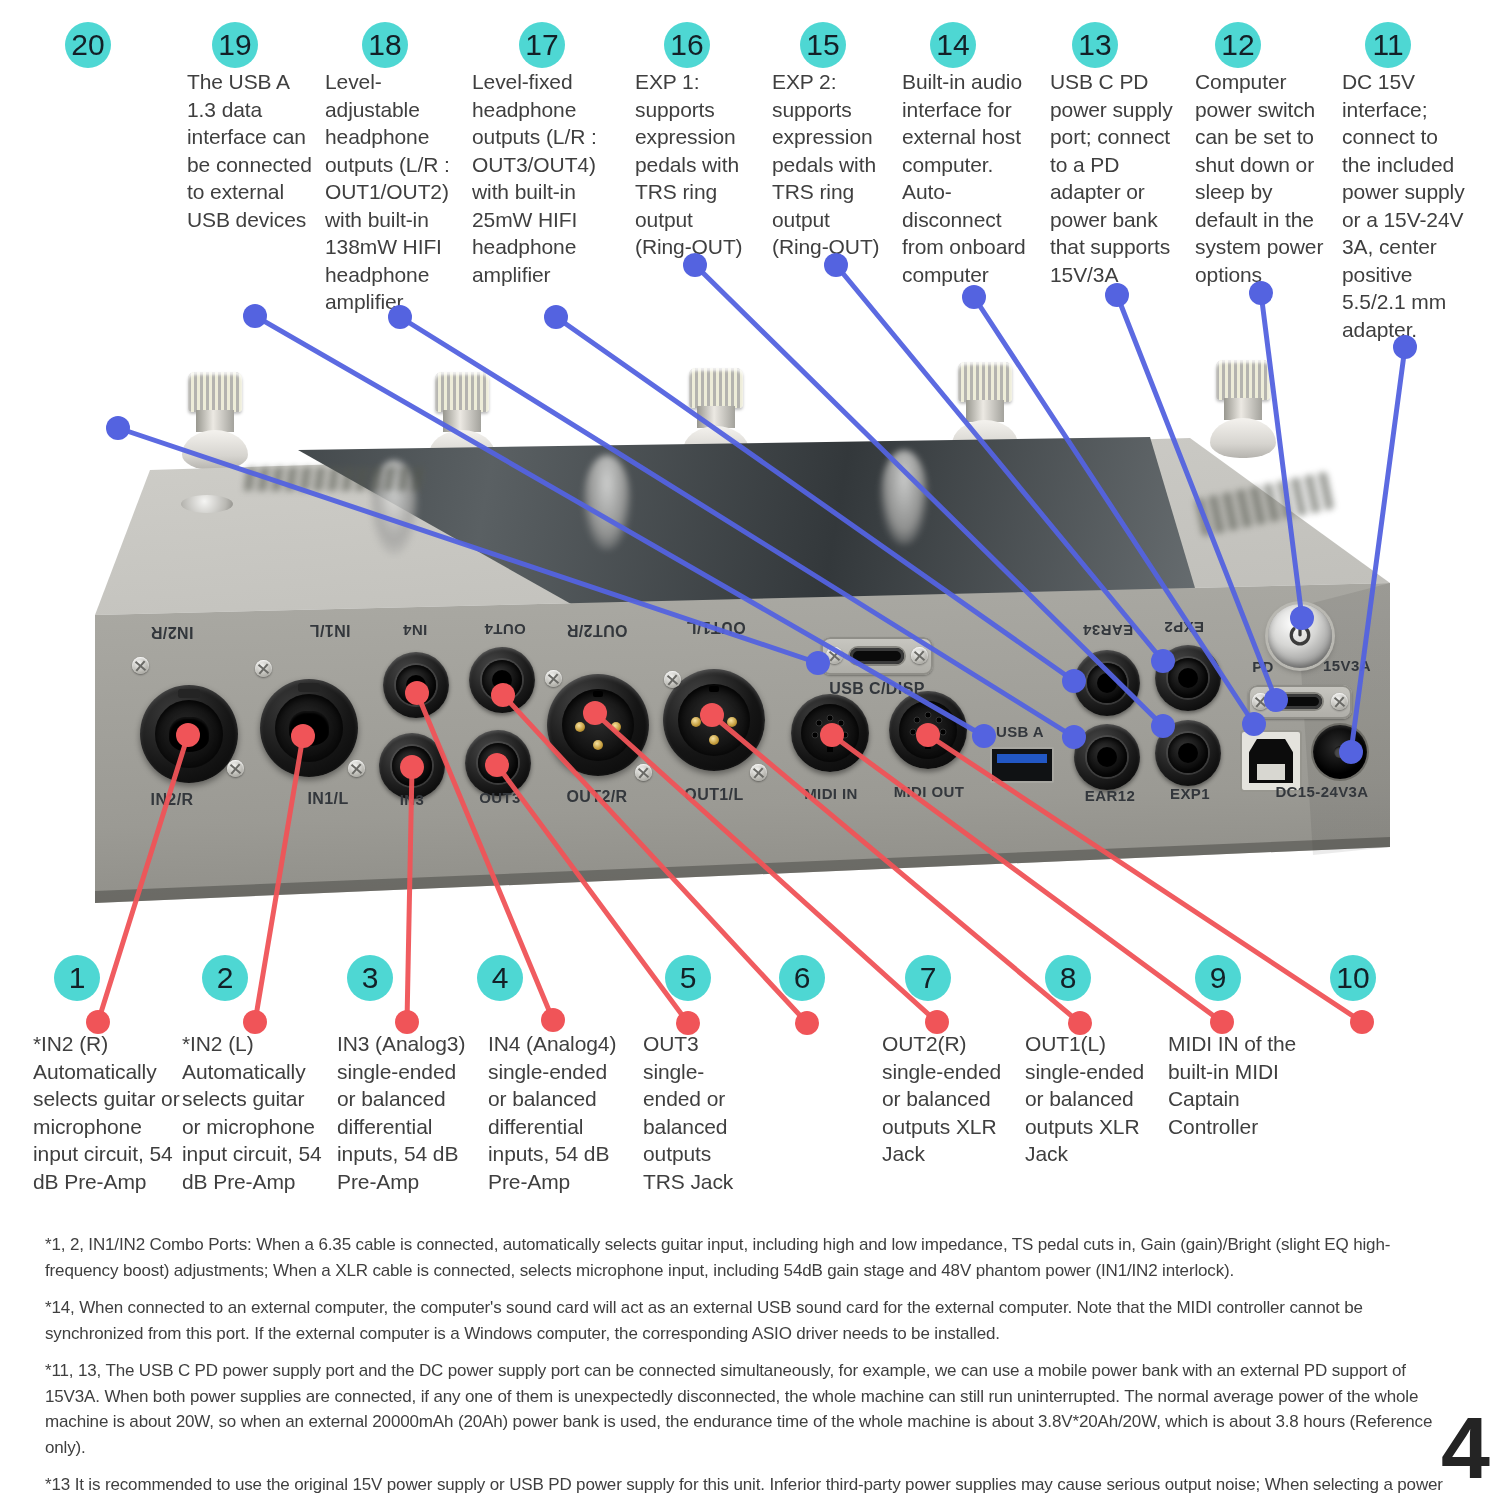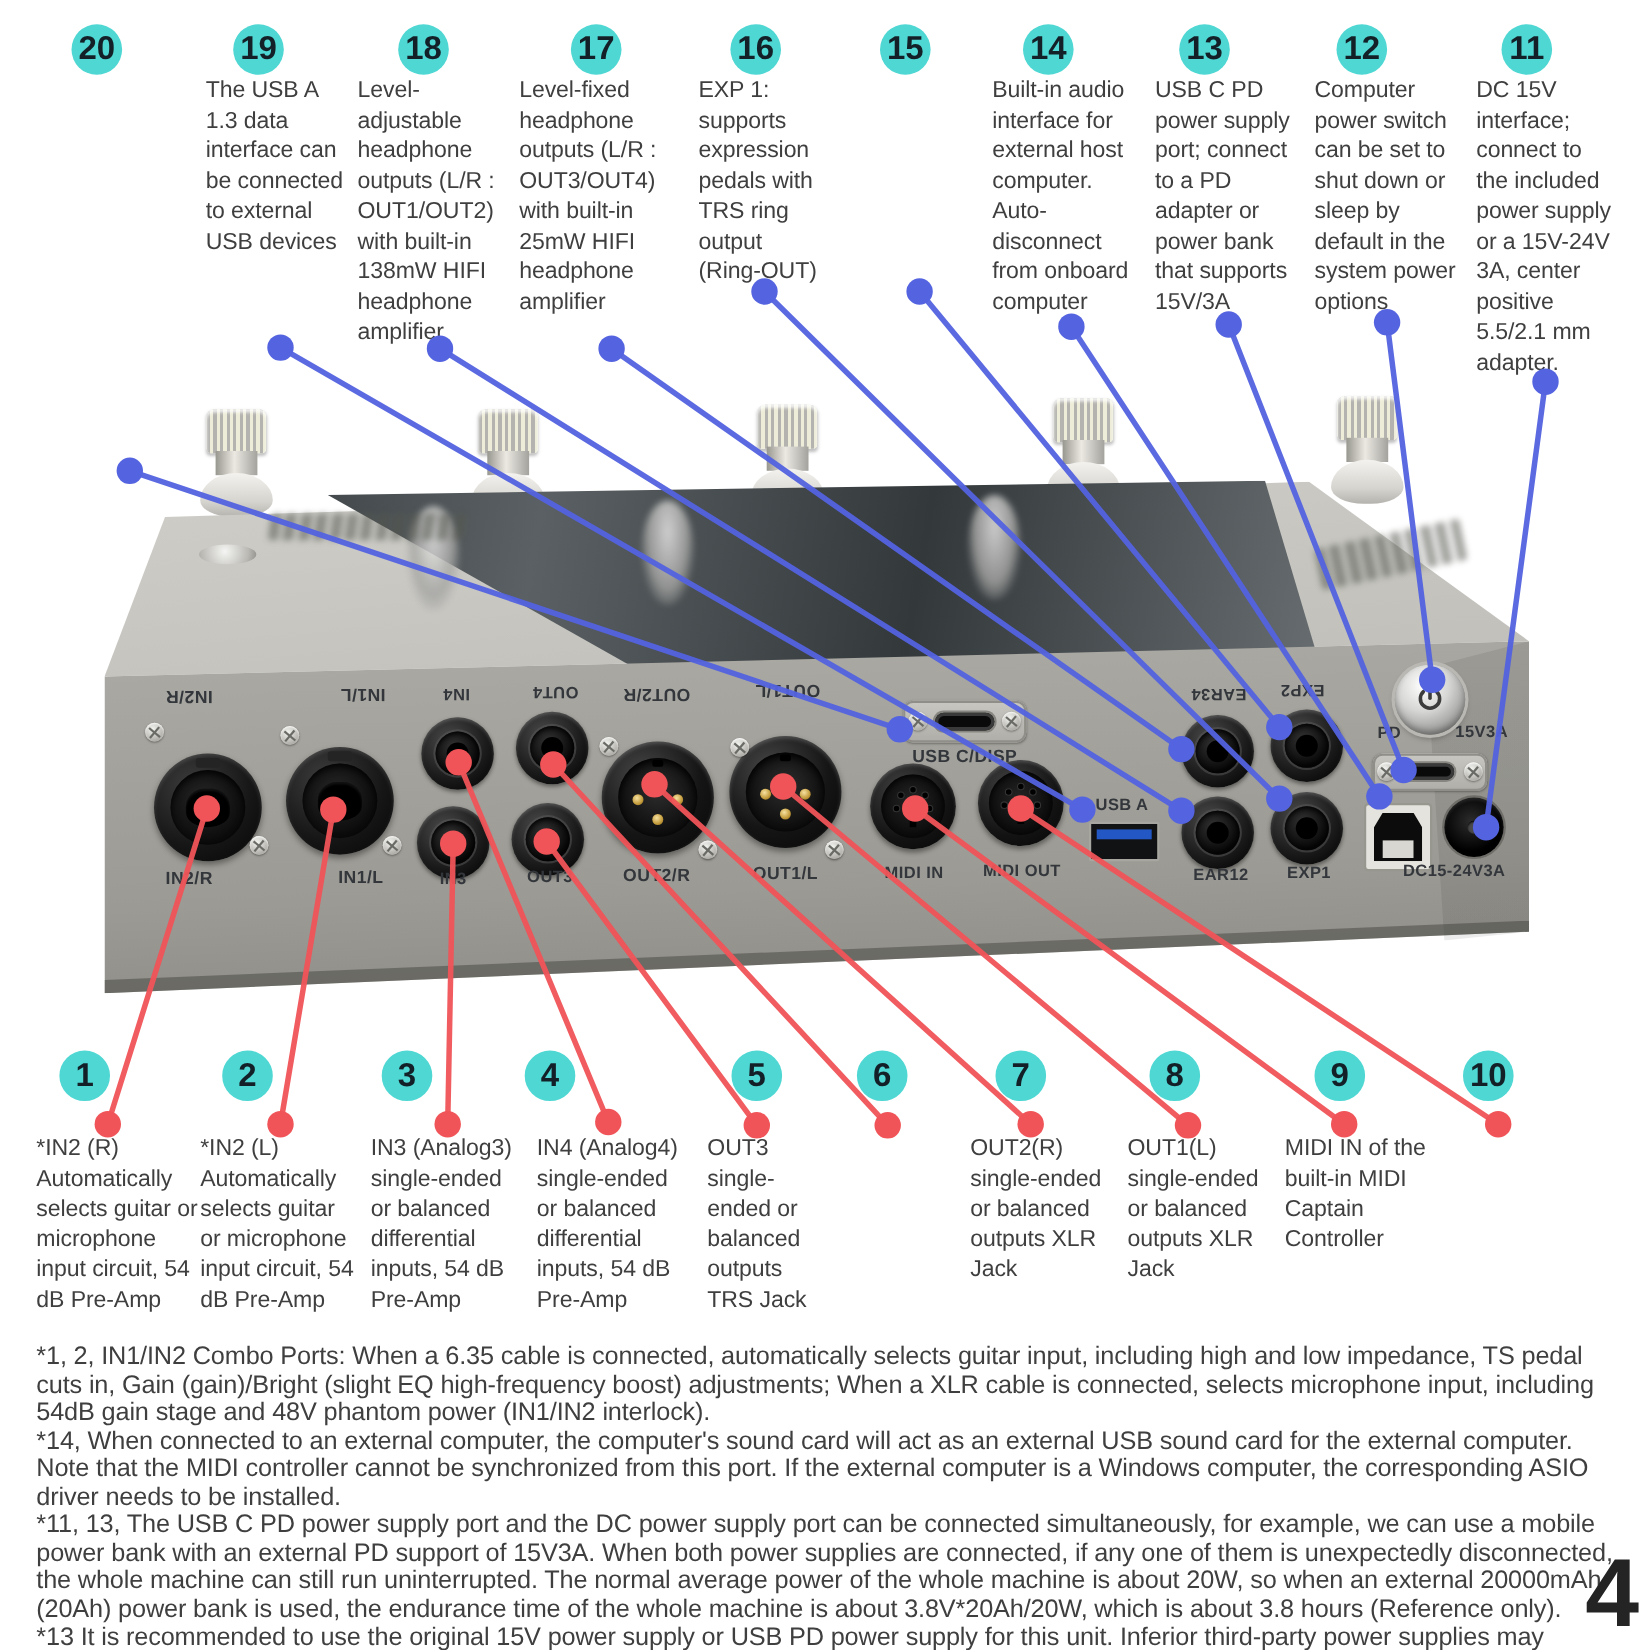--- a/index.html
+++ b/index.html
@@ -1,19 +1,19 @@
 <!DOCTYPE html>
 <html style="--teal: #4ed7d3; --teal-text: #132027; --blue: #5463e0; --red: #f05458; --text: #3f3f3f;"><head>
 <meta charset="utf-8">
 <style>
   html,body{margin:0;padding:0;background:#fff;}
   .page{position:relative;width:1500px;height:1500px;background:#fff;overflow:hidden;
         font-family:"Liberation Sans",sans-serif;color:var(--text,#3f3f3f);}
   .badge{position:absolute;width:46px;height:46px;border-radius:50%;background:var(--teal,#4ed7d3);
-         display:flex;align-items:center;justify-content:center;font-size:30px;font-weight:700;
+         display:flex;align-items:center;justify-content:center;font-size:30px;font-weight:400;
          color:var(--teal-text,#132027);line-height:1;}
   .ctext{position:absolute;font-size:21px;line-height:27.5px;letter-spacing:-0.1px;white-space:normal;}
   
   .device{position:absolute;left:85px;top:355px;width:1320px;height:560px;}
   .device *{position:absolute;}
   .deck{left:0;top:0;width:1320px;height:560px;
         clip-path:polygon(10px 260px,65px 115px,1105px 83px,1305px 228px);
         background:linear-gradient(175deg,#d3d2cd 0%,#c3c2bd 45%,#b3b2ad 100%);}
   .screen{left:0;top:0;width:1320px;height:560px;
         clip-path:polygon(213px 95px,1065px 82px,1113px 243px,527px 272px);
@@ -102,21 +102,21 @@
   .screw::before{content:"";position:absolute;left:2px;top:7.5px;width:13px;height:2px;background:#6a6a66;transform:rotate(40deg);}
   .screw::after{content:"";position:absolute;left:2px;top:7.5px;width:13px;height:2px;background:#6a6a66;transform:rotate(-50deg);}
   
   .lines{position:absolute;left:0;top:0;pointer-events:none;}
   .bl{stroke:var(--blue,#5463e0);stroke-width:5;stroke-linecap:round;opacity:.95;}
   .rl{stroke:var(--red,#f05458);stroke-width:5;stroke-linecap:round;opacity:.95;}
   .bd{fill:var(--blue,#5463e0);}
   .rd{fill:var(--red,#f05458);}
   
   .footnotes{position:absolute;left:33px;top:1220px;width:1436px;}
-  .footnotes p{margin:0;font-size:23px;line-height:25.5px;letter-spacing:-0.15px;}
+  .footnotes p{margin:12px;font-size:17px;line-height:25.5px;letter-spacing:-0.15px;}
   .pageno{position:absolute;right:10px;top:1404px;font-size:88px;font-weight:700;color:#242424;line-height:1;}
 </style>
 </head>
 <body>
 
 <div class="page">
 
   <div class="badge" style="left:65px;top:22px">20</div>
   <div class="badge" style="left:212px;top:22px">19</div>
   <div class="badge" style="left:362px;top:22px">18</div>
@@ -125,20 +125,21 @@
   <div class="badge" style="left:800px;top:22px">15</div>
   <div class="badge" style="left:930px;top:22px">14</div>
   <div class="badge" style="left:1072px;top:22px">13</div>
   <div class="badge" style="left:1215px;top:22px">12</div>
   <div class="badge" style="left:1365px;top:22px">11</div>
 
   <div class="ctext" style="left:187px;top:68px;width:128px">The USB A 1.3 data interface can be connected to external USB devices</div>
   <div class="ctext" style="left:325px;top:68px;width:142px">Level-adjustable headphone outputs (L/R : OUT1/OUT2) with built-in 138mW HIFI headphone amplifier</div>
   <div class="ctext" style="left:472px;top:68px;width:128px">Level-fixed headphone outputs (L/R : OUT3/OUT4) with built-in 25mW HIFI headphone amplifier</div>
   <div class="ctext" style="left:635px;top:68px;width:114px">EXP 1: supports expression pedals with TRS ring output (Ring-OUT)</div>
+  <div class="ctext" style="left:772px;top:68px;width:114px">EXP 2: supports expression pedals with TRS ring output (Ring-OUT)</div>
   <div class="ctext" style="left:902px;top:68px;width:134px">Built-in audio interface for external host computer. Auto-disconnect from onboard computer</div>
   <div class="ctext" style="left:1050px;top:68px;width:130px">USB C PD power supply port; connect to a PD adapter or power bank that supports 15V/3A</div>
   <div class="ctext" style="left:1195px;top:68px;width:130px">Computer power switch can be set to shut down or sleep by default in the system power options</div>
   <div class="ctext" style="left:1342px;top:68px;width:126px">DC 15V interface; connect to the included power supply or a 15V-24V 3A, center positive 5.5/2.1 mm adapter.</div>
 
   <div class="device">
 
     <div class="fsw" style="left:98px;top:17px">
         <div class="cap"></div>
         <div class="neck"></div>

